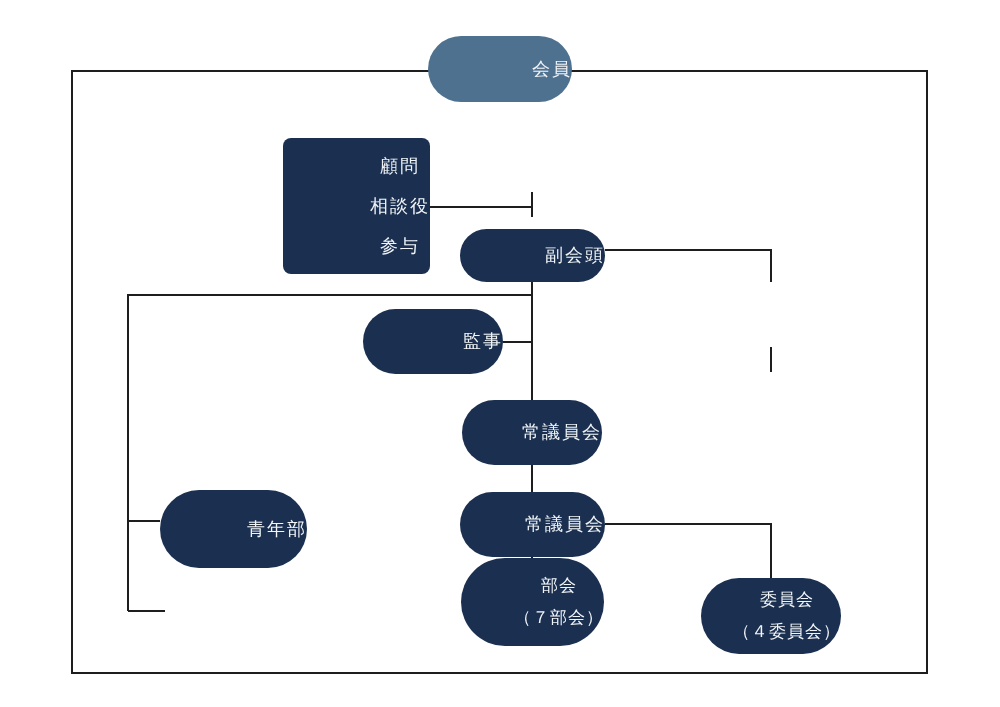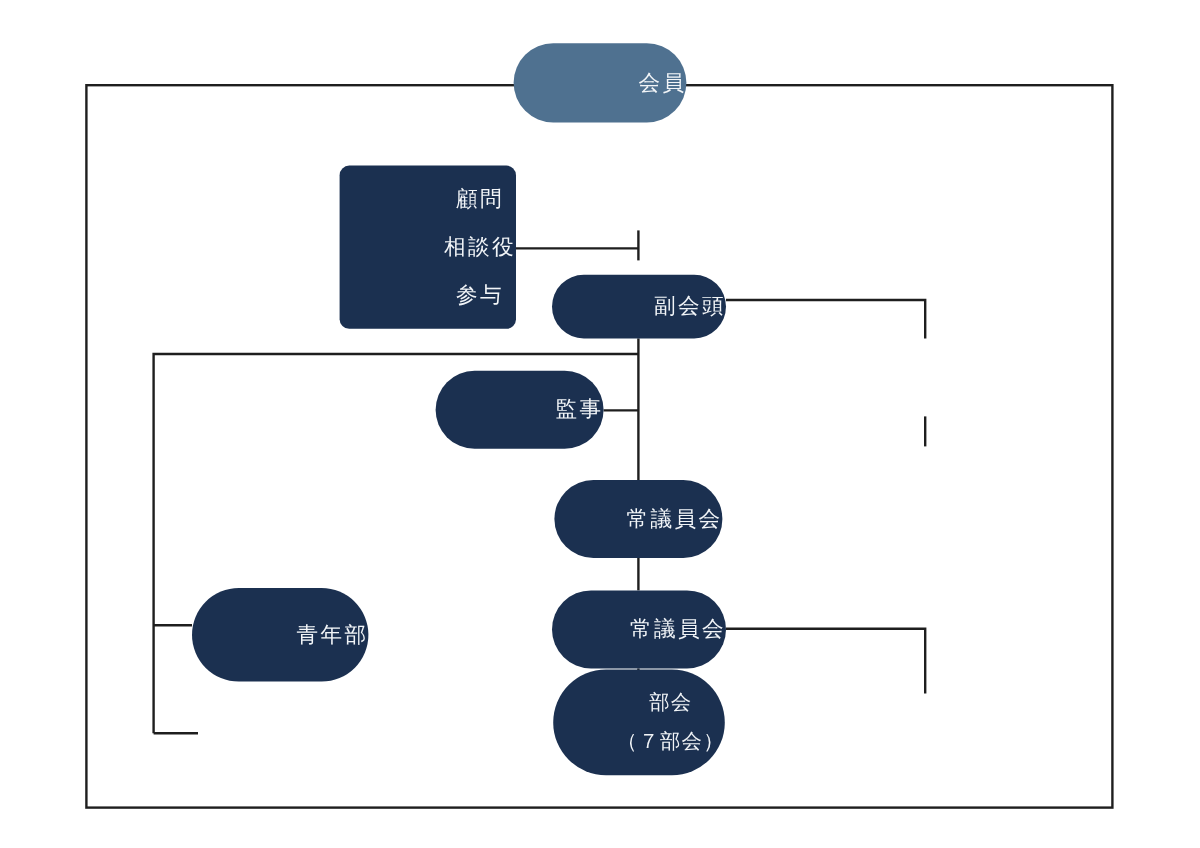--- a/index.html
+++ b/index.html
@@ -117,14 +117,18 @@
 
   <div class="node pill" style="left:460px; top:492px; width:145px; height:65px">
     <span class="lbl">常議員会</span>
   </div>
 
   <div class="node pill lh-two" style="left:461px; top:558px; width:143px; height:88px">
     <span class="lbl" style="font-size:17px; letter-spacing:1px">部会
 （７部会）</span>
   </div>
 
+  <div class="node pill lh-two" style="left:701px; top:578px; width:140px; height:76px">
+    <span class="lbl" style="font-size:17px; letter-spacing:1px">委員会
+（４委員会）</span>
+  </div>
 
 </div>
 
 </body></html>

